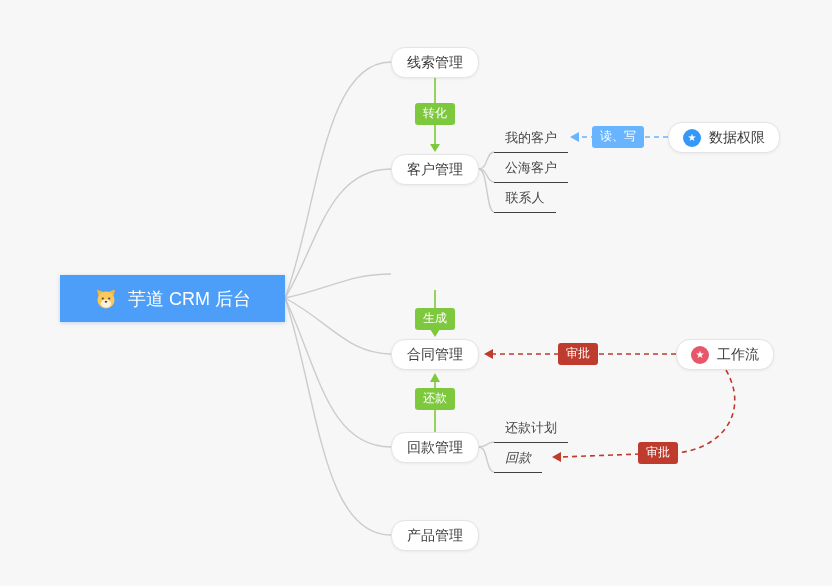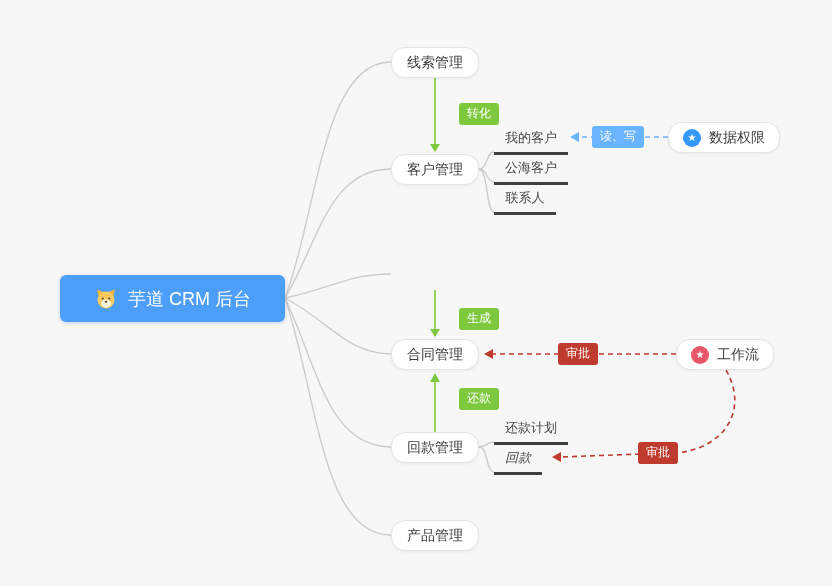--- a/index.html
+++ b/index.html
@@ -37,21 +37,21 @@
     z-index: 2;
     white-space: nowrap;
     cursor: pointer;
   }
   .node.w88 { width: 88px; left: 391px; }
   .root-node {
     position: absolute;
     left: 60px; top: 275px;
     width: 225px; height: 47px;
     background: #4c9ef8;
-    border-radius: 6px;
+    border-radius: 0;
     display: flex;
     align-items: center;
     justify-content: center;
     gap: 10px;
     color: #ffffff;
     font-size: 18px;
     z-index: 2;
     cursor: pointer;
     box-shadow: 0 1px 4px rgba(40,110,200,0.25);
   }
@@ -59,31 +59,31 @@
     position: absolute;
     transform: translateX(-50%);
     font-size: 12px;
     line-height: 1.3;
     color: #ffffff;
     padding: 3px 8px;
     border-radius: 3px;
     z-index: 3;
     white-space: nowrap;
   }
-  .badge.green { background: #7dc83d; margin-left: 44px; }
+  .badge.green { background: #7dc83d; }
   .badge.blue  { background: #69b4ff; }
   .badge.red   { background: #bf3b2d; }
   .sub-label {
     position: absolute;
     text-align: center;
     font-size: 13px;
     line-height: 15px;
     color: #454545;
     padding-bottom: 7px;
-    border-bottom: 3px solid #404040;
+    border-bottom: 1px solid #404040;
     box-sizing: content-box;
     z-index: 2;
     white-space: nowrap;
     cursor: pointer;
   }
   .circle-icon {
     width: 18px; height: 18px;
     border-radius: 50%;
     display: flex;
     align-items: center;

